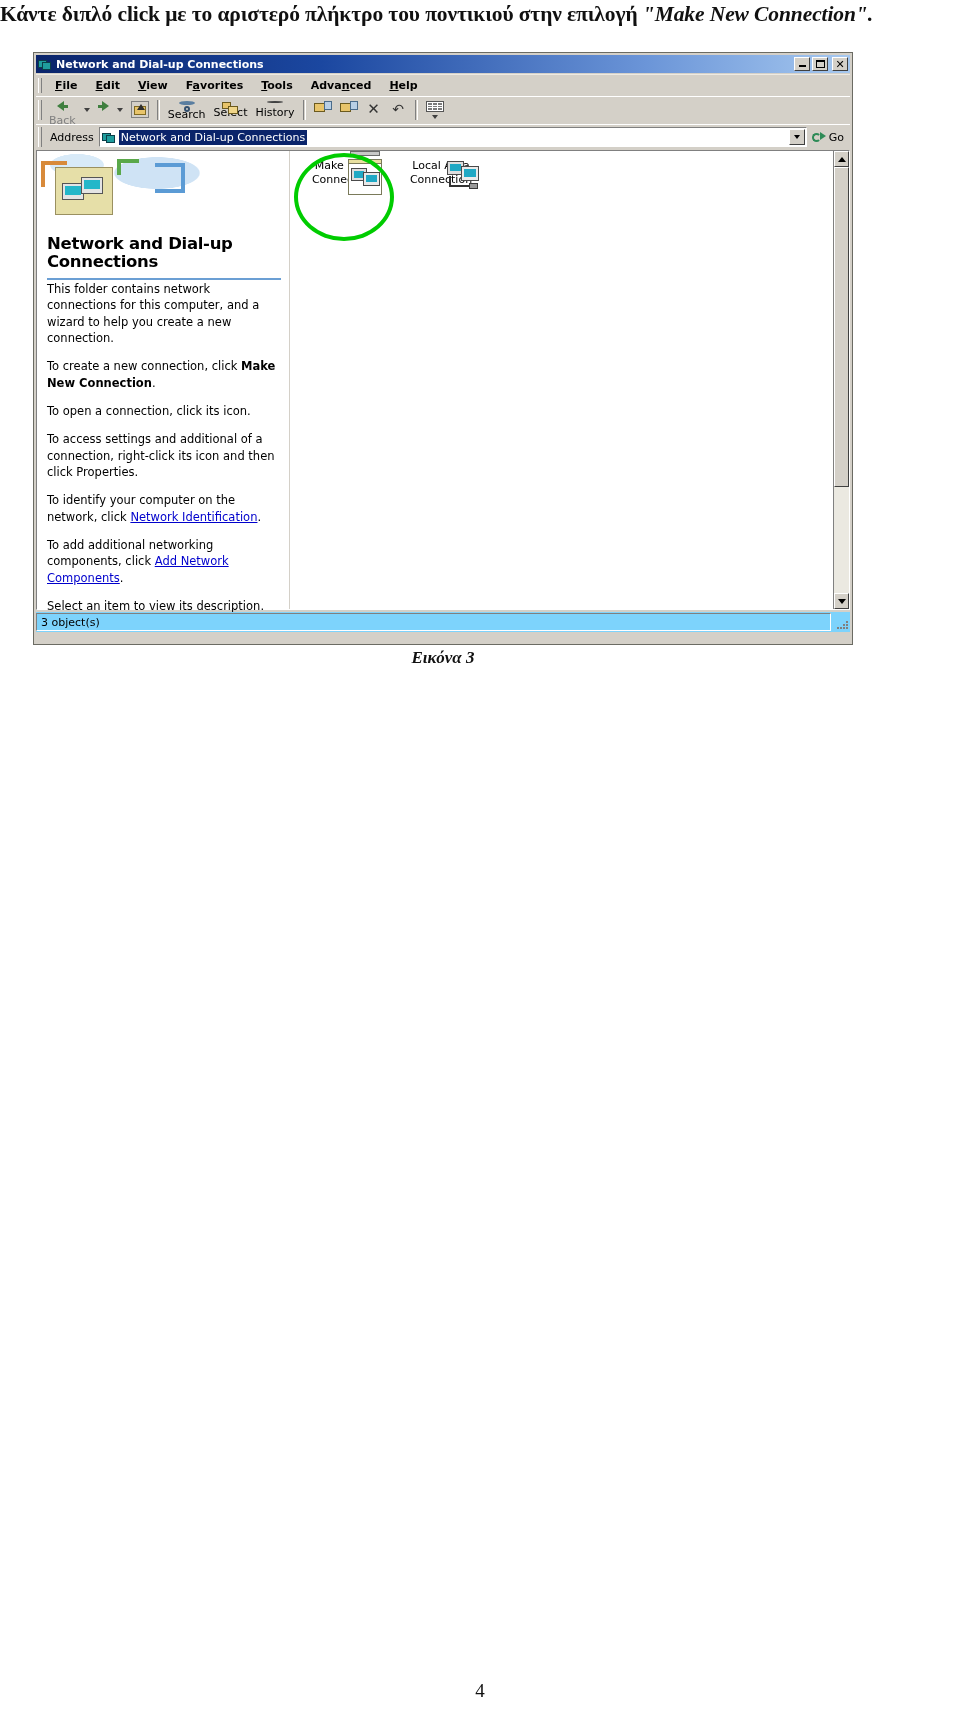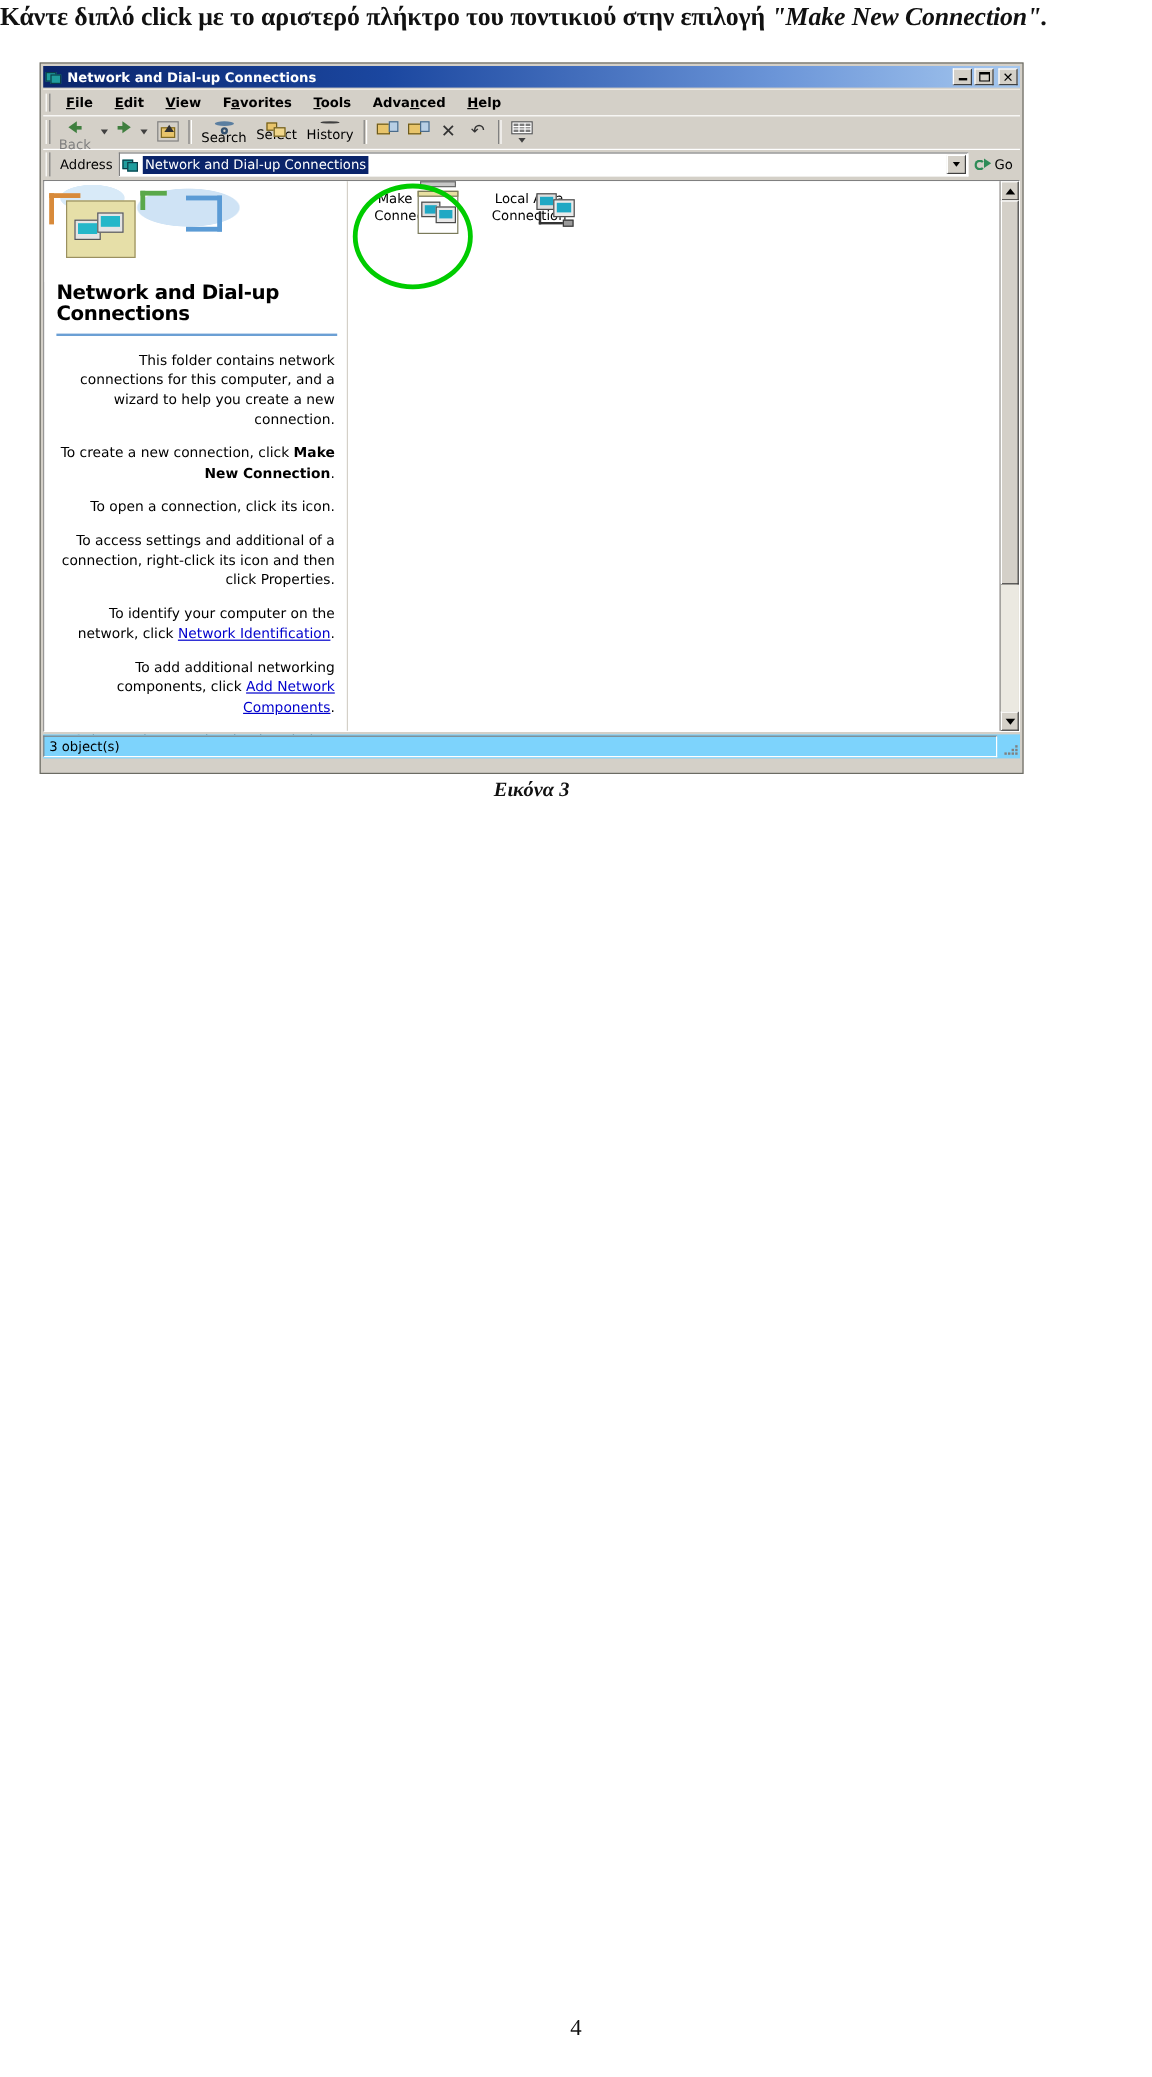--- a/index.html
+++ b/index.html
@@ -428,26 +428,25 @@
     padding: 0 8px 4px 10px;
     font-family: "DejaVu Sans", sans-serif;
     letter-spacing: -0.3px;
   }
   .pane-rule {
     height: 2px;
     background: #6b9fd4;
     margin: 2px 8px 0 10px;
   }
   .pane-body {
-    padding: 12px 10px 0 10px;
+    padding: 1px 10px 0 10px;
     font-size: 11.5px;
     color: #000000;
     line-height: 1.42;
     font-family: "DejaVu Sans", sans-serif;
-    text-align: right;
   }
   .pane-body p { margin: 0 0 12px 0; }
   .pane-body b { font-weight: bold; }
   .pane-body a {
     color: #0000cc;
     text-decoration: underline;
   }
 
   
   .rightpane {

